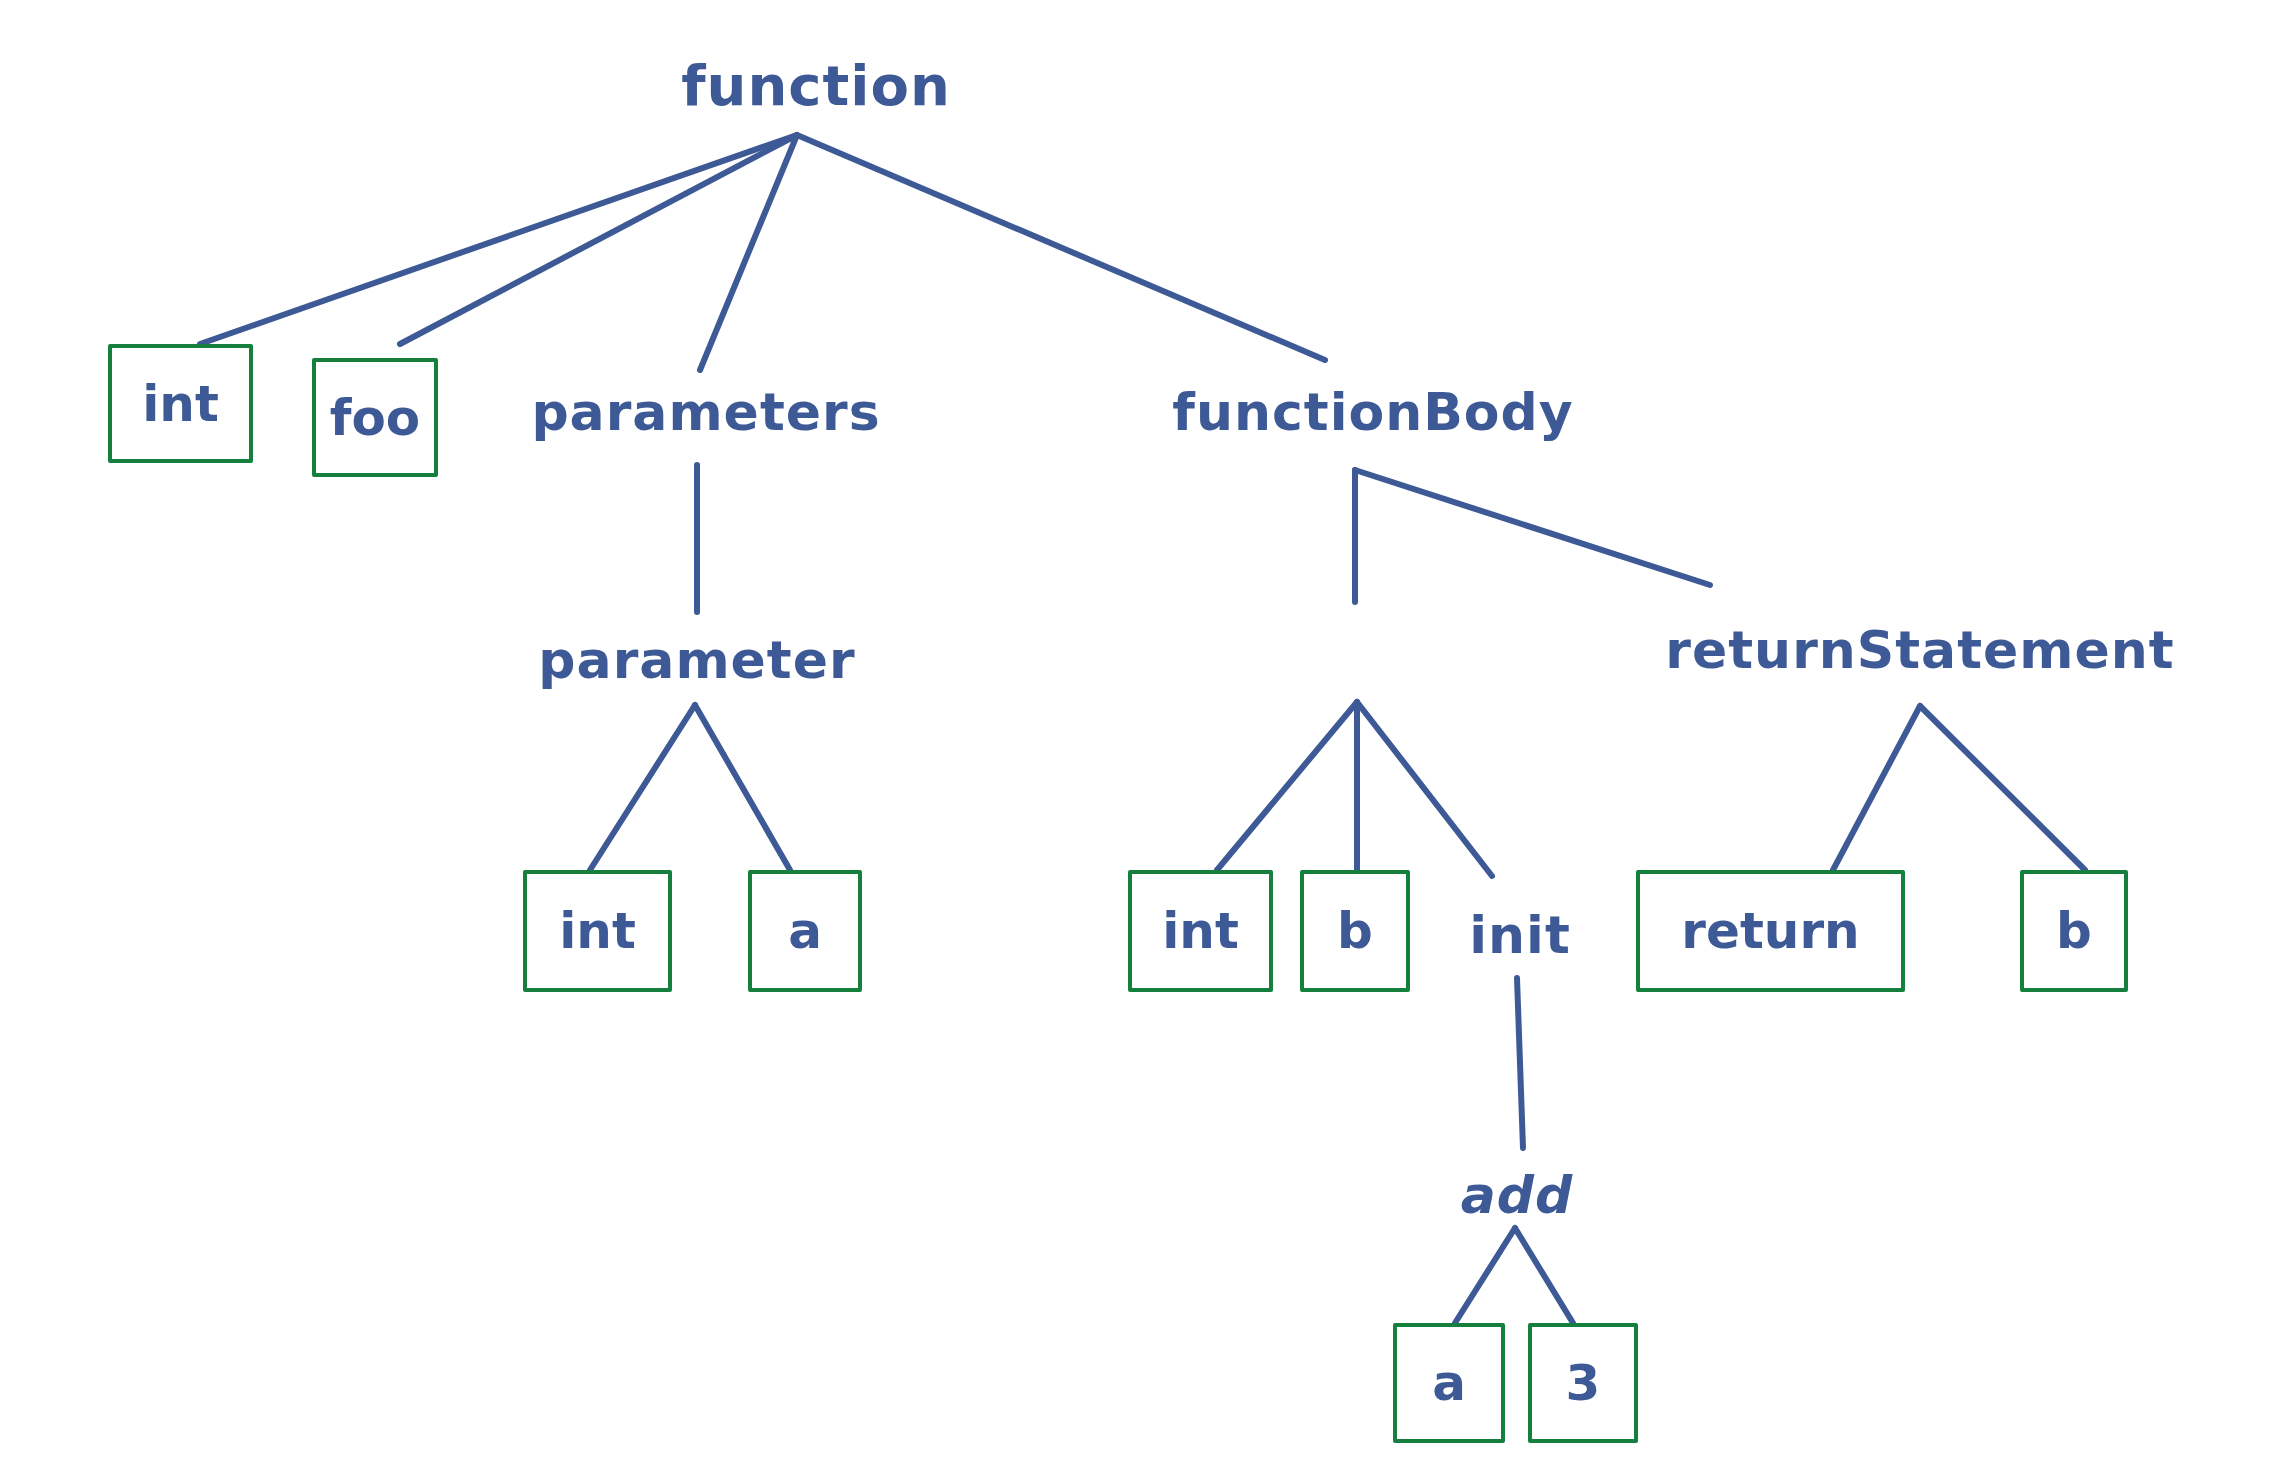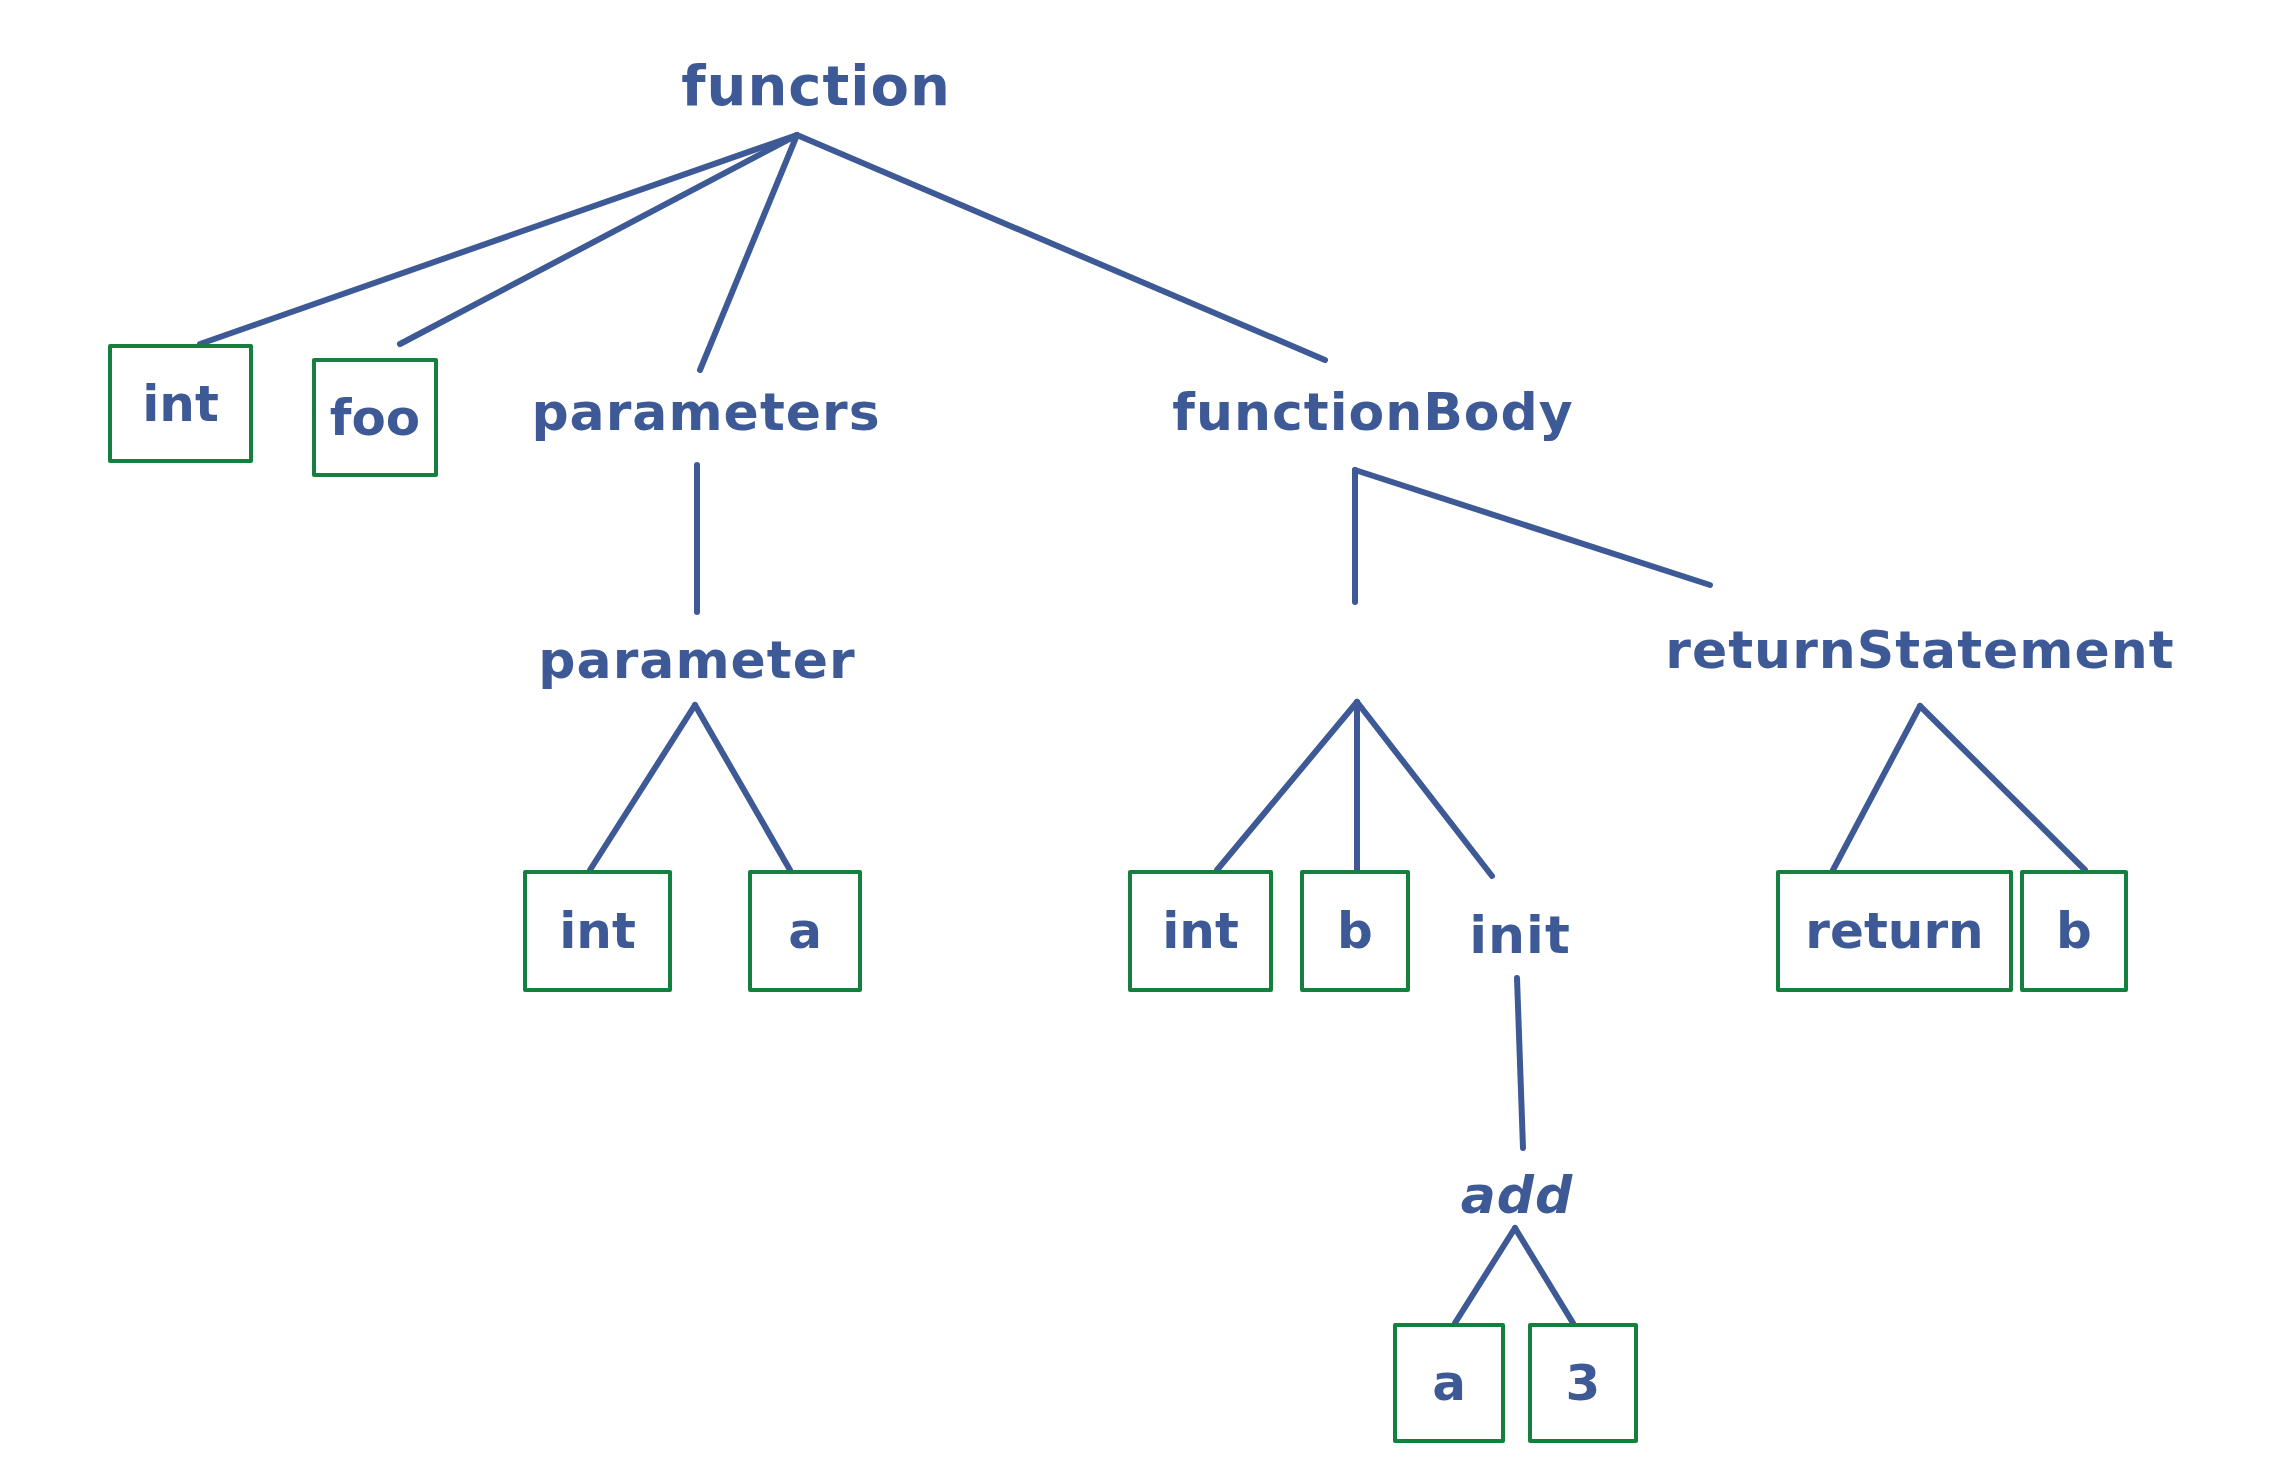--- a/index.html
+++ b/index.html
@@ -83,21 +83,21 @@
   <div class="node text-node" style="left:706px; top:412px;">parameters</div>
 
   <div class="node text-node" style="left:697px; top:660px;">parameter</div>
   <div class="node text-node" style="left:1920px; top:650px;">returnStatement</div>
 
   <div class="node box-node" style="left:523px; top:870px; width:149px; height:122px;">int</div>
   <div class="node box-node" style="left:748px; top:870px; width:114px; height:122px;">a</div>
   <div class="node box-node" style="left:1128px; top:870px; width:145px; height:122px;">int</div>
   <div class="node box-node" style="left:1300px; top:870px; width:110px; height:122px;">b</div>
   <div class="node text-node" style="left:1520px; top:935px;">init</div>
-  <div class="node box-node" style="left:1776px; top:870px; width:237px; height:122px;">return</div>
+  <div class="node box-node" style="left:1636px; top:870px; width:269px; height:122px;">return</div>
   <div class="node box-node" style="left:2020px; top:870px; width:108px; height:122px;">b</div>
 
   <div class="node text-node" style="left:1517px; top:1195px;font-style:italic;">add</div>
 
   <div class="node box-node" style="left:1393px; top:1323px; width:112px; height:120px;">a</div>
   <div class="node box-node" style="left:1528px; top:1323px; width:110px; height:120px;">3</div>
 
 </div>
 
 </body></html>

